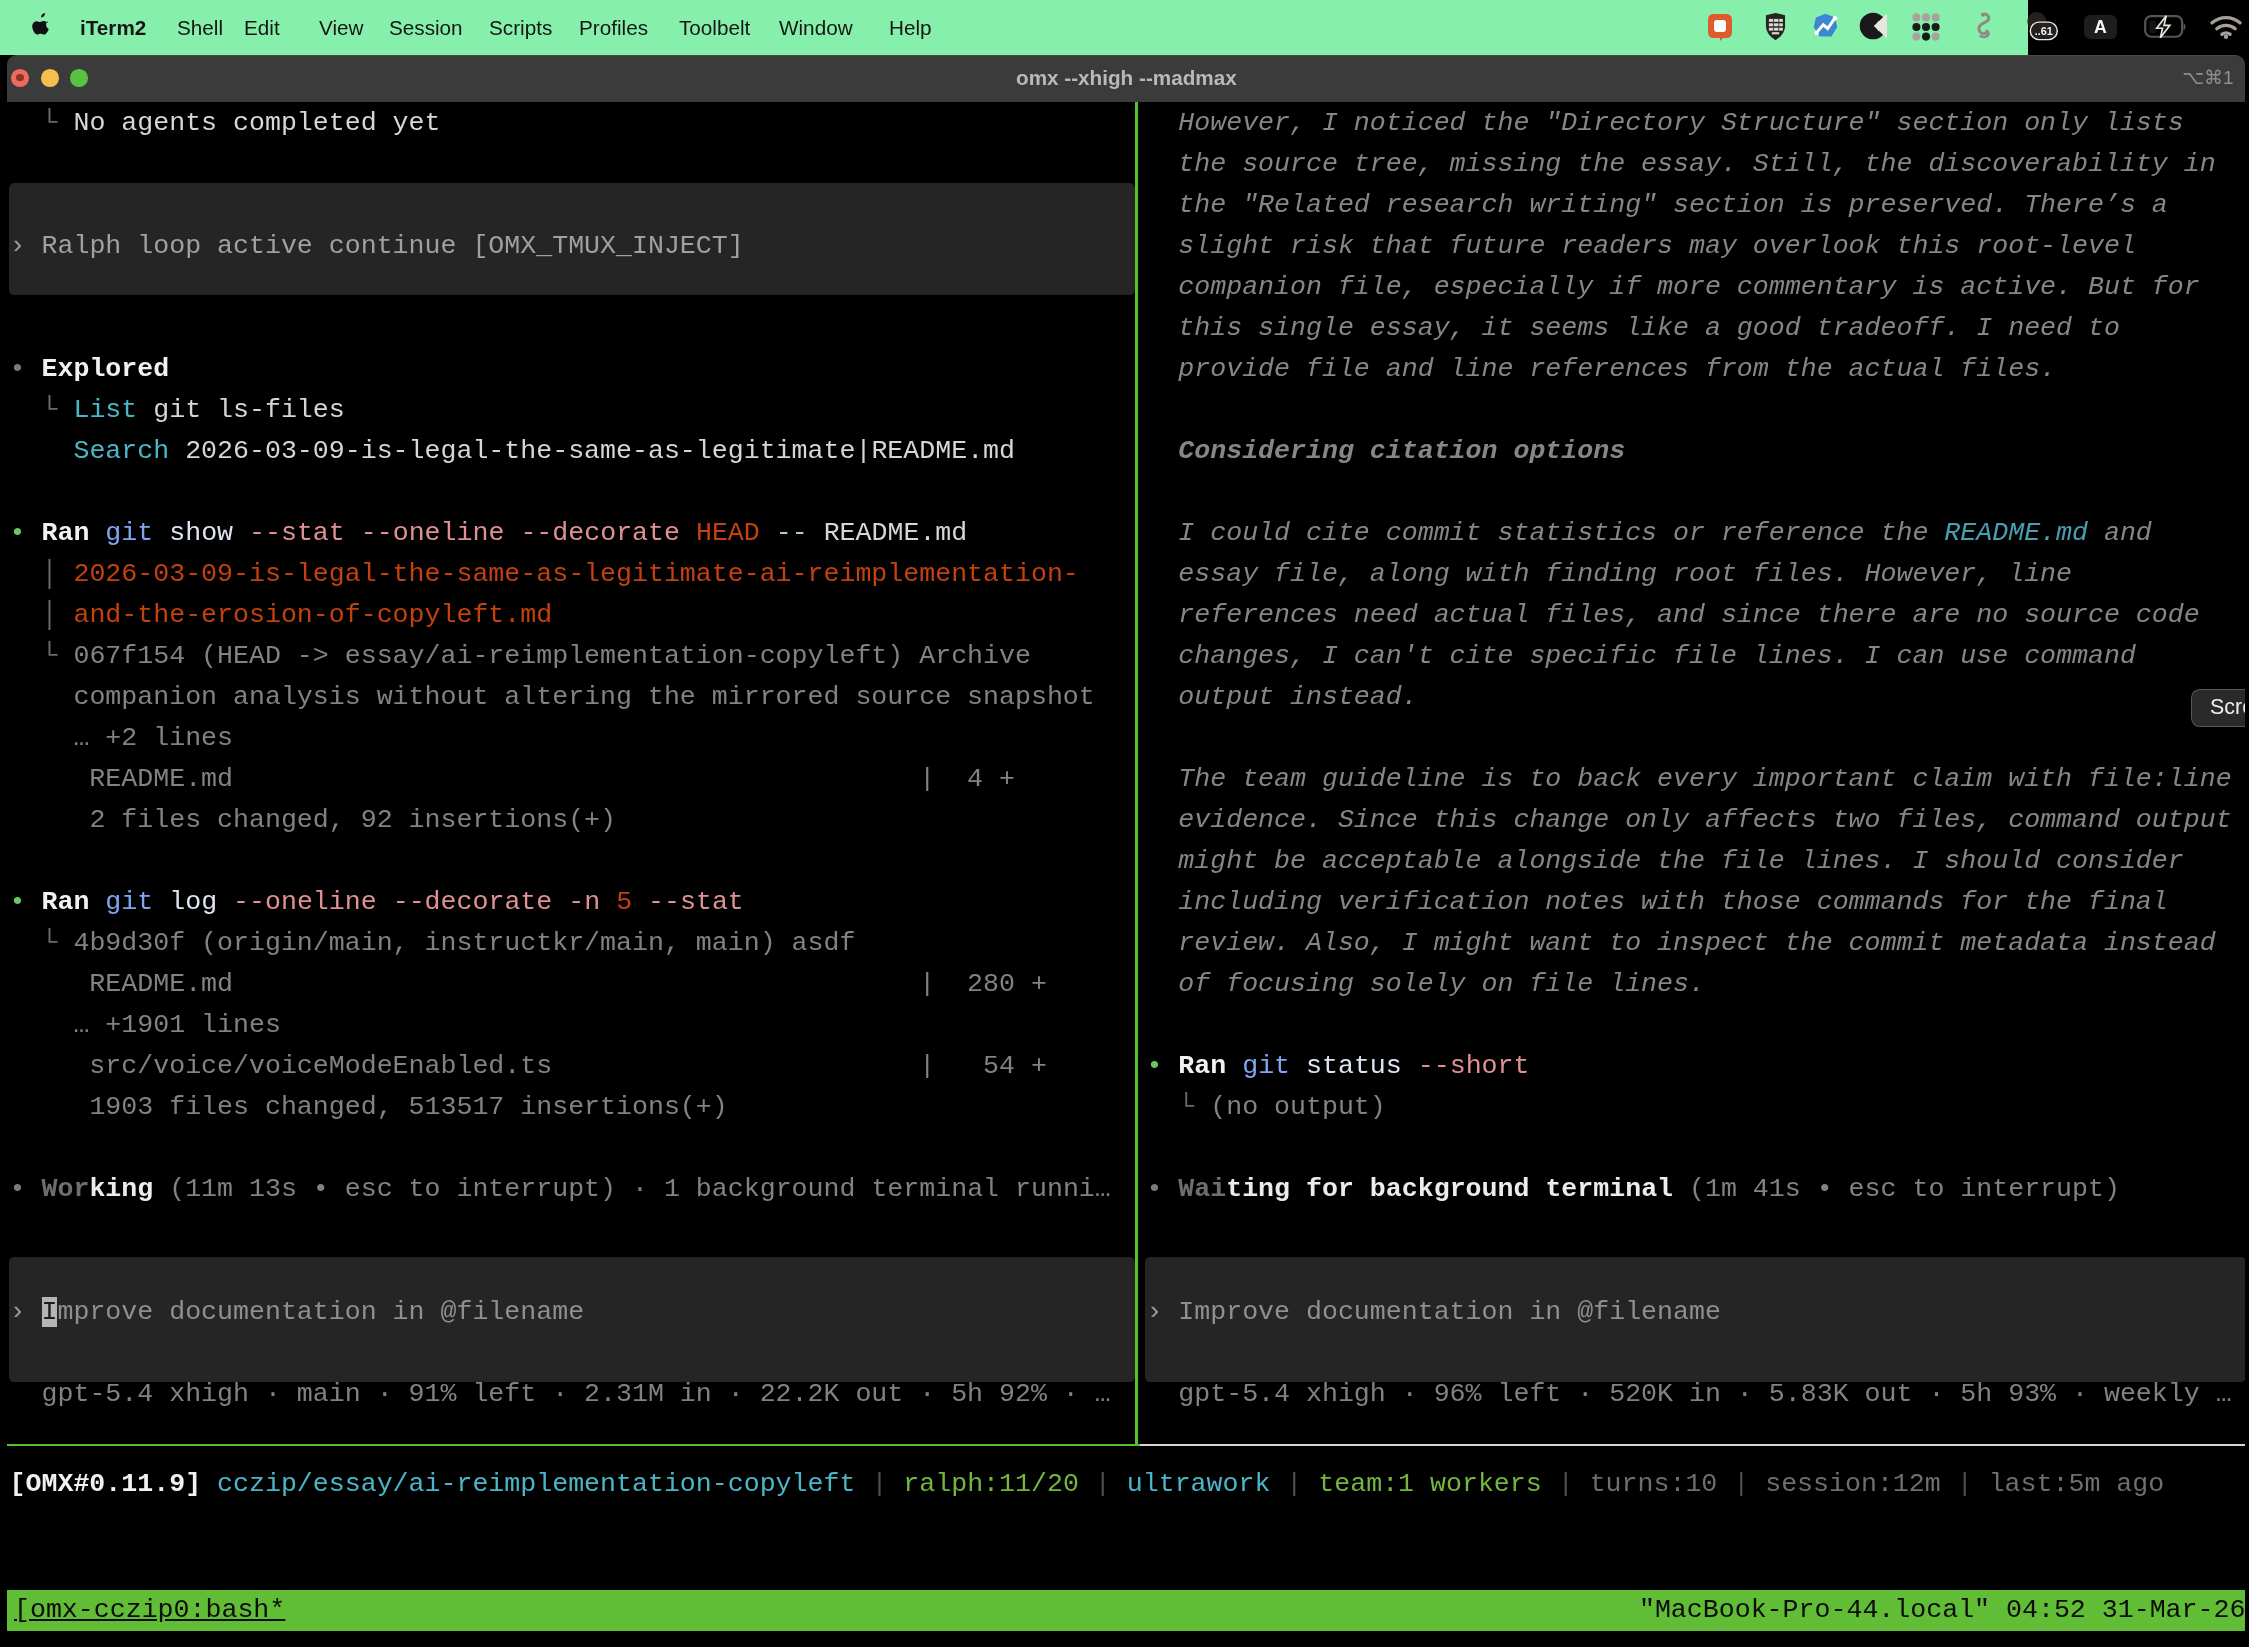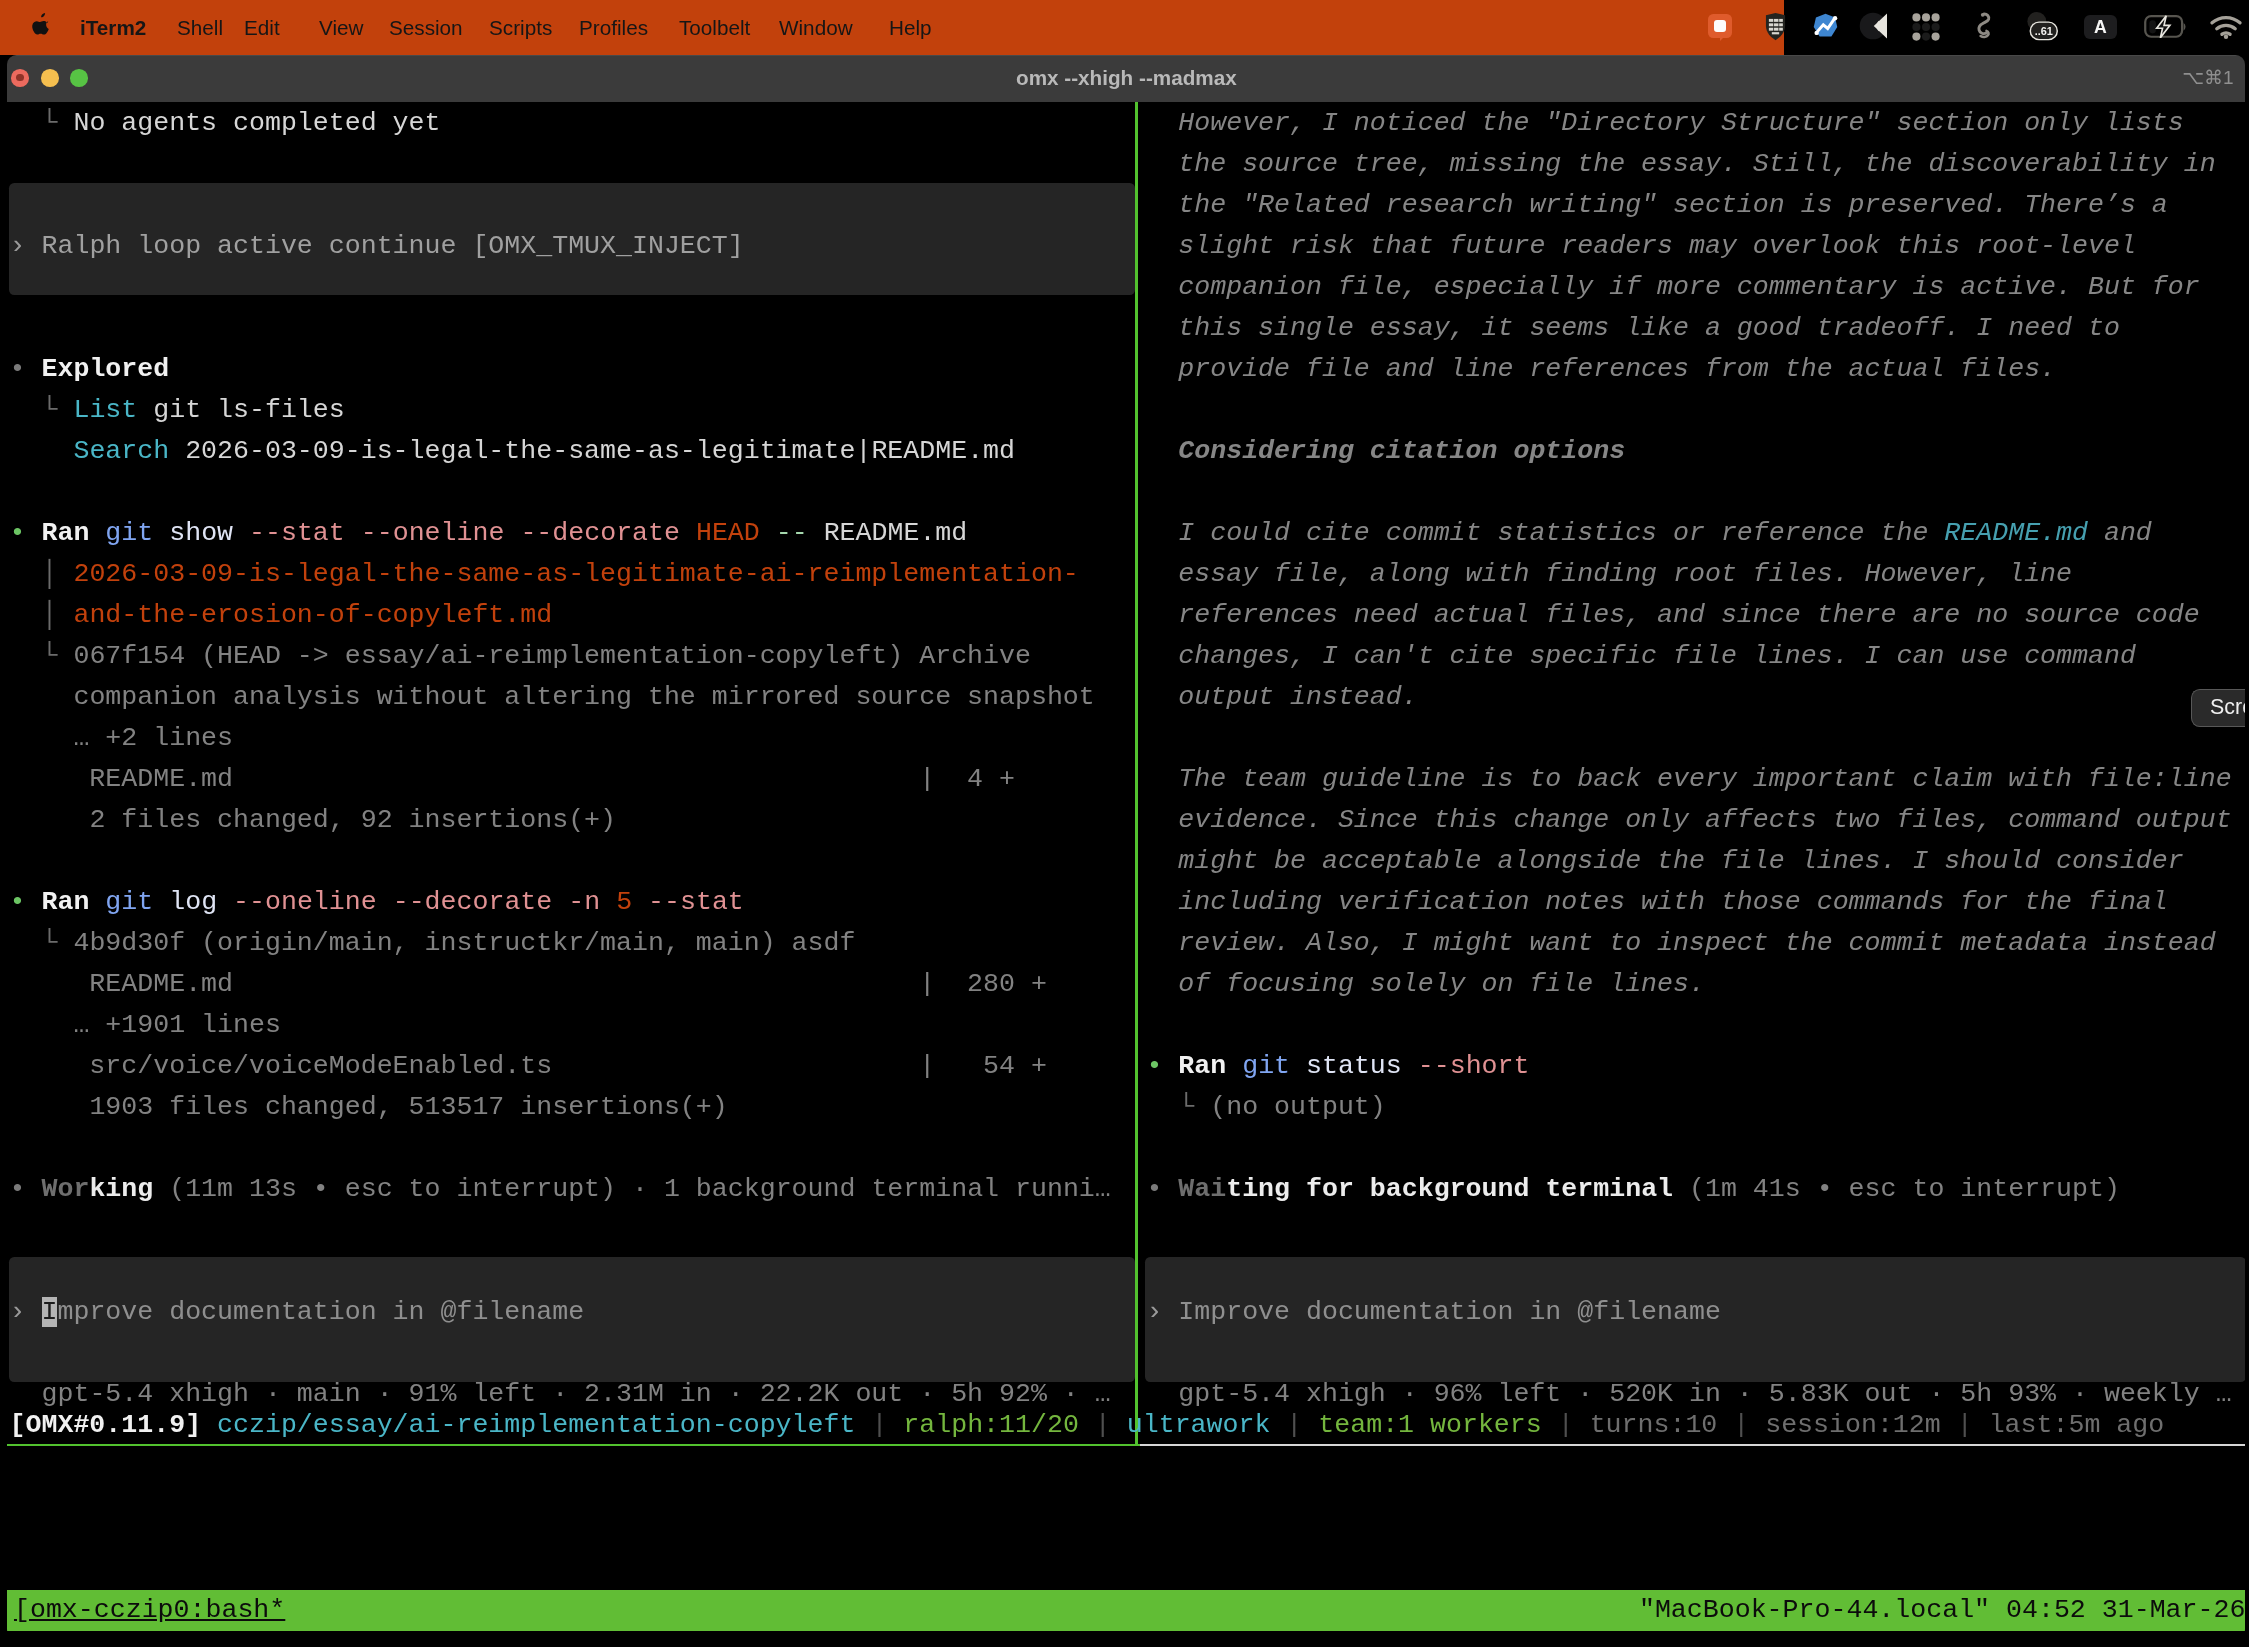--- a/index.html
+++ b/index.html
@@ -1,15 +1,15 @@
 <!DOCTYPE html>
 <html style="font-size:11.8px"><head><meta charset="utf-8"><style>
 * { margin:0; padding:0; box-sizing:border-box; }
 html,body { width:2250px; height:1648px; background:#000; overflow:hidden; }
-#menubar { position:absolute; left:0; top:0; width:1784px; height:55px; background:#c2410c; }
+#menubar { position:absolute; left:0; top:0; width:2028px; height:55px; background:#86efac; }
 .mi { position:absolute; top:0; height:55px; font:20.7px/55px "Liberation Sans",sans-serif; color:#161616; }
 .mi.b { font-weight:700; }
 .apl { position:absolute; left:31px; top:13.3px; }
 #win { position:absolute; left:7.4px; top:55px; width:2238px; height:1585px; background:#000;
   border-radius:9.6px 9.6px 11px 11px; overflow:hidden; }
 #titlebar { position:absolute; left:0; top:0; width:2238px; height:47px; background:#3b3b3b;
   box-shadow:inset 0 0.7px 0 rgba(255,255,255,.1); }
 .tl { position:absolute; top:14px; width:17.7px; height:17.7px; border-radius:50%; }
 #title { position:absolute; left:0; top:0; width:2238px; height:47px; text-align:center;
   font:bold 20.7px/45px "Liberation Sans",sans-serif; color:#b9b9b9; }
@@ -38,21 +38,21 @@
 .tl { }
 #rpre .tlk { color:#46a0b0; }
 .sh1 { color:#6e6e6e; }
 .sh2 { color:#ececec; }
 .inp { color:#8f8f8f; }
 .cur { background:#b4b4b4; color:#1c1c1c; }
 .blk { position:absolute; background:#252525; border-radius:5.2px; }
 #vdiv { position:absolute; left:1128px; top:47px; width:2.2px; height:1343px; background:#52c22e; }
 #hl-g { position:absolute; left:0px; top:1389px; width:1133px; height:2.2px; background:#52c22e; }
 #hl-w { position:absolute; left:1133px; top:1389px; width:1105px; height:2.2px; background:#d6d6d6; }
-#omx { position:absolute; left:2.2px; top:1350px; font:26.6px/41px "Liberation Mono",monospace; color:#d6d6d6; white-space:pre; }
+#omx { position:absolute; left:2.2px; top:1409px; font:26.6px/41px "Liberation Mono",monospace; color:#d6d6d6; white-space:pre; }
 .sep { color:#4f4f4f; }
 .og { color:#74b63e; }
 #tmux { position:absolute; left:0px; top:1535px; width:2238px; height:41px; background:#61bd35;
   font:26.6px/41px "Liberation Mono",monospace; color:#0c0c0c; white-space:pre; }
 #tmux .l { position:absolute; left:6.6px;text-decoration:underline; }
 #tmux .r { position:absolute; right:0px; }
 #scre { position:absolute; left:2184px; top:634px; width:61px; height:38px; background:#2a2a2a;
   border:1.5px solid #585858; border-right:none; border-radius:8.9px 0 0 8.9px;
   font:21.4px/35px "Liberation Sans",sans-serif; color:#efefef; padding-left:17.7px; }
 </style></head><body>

